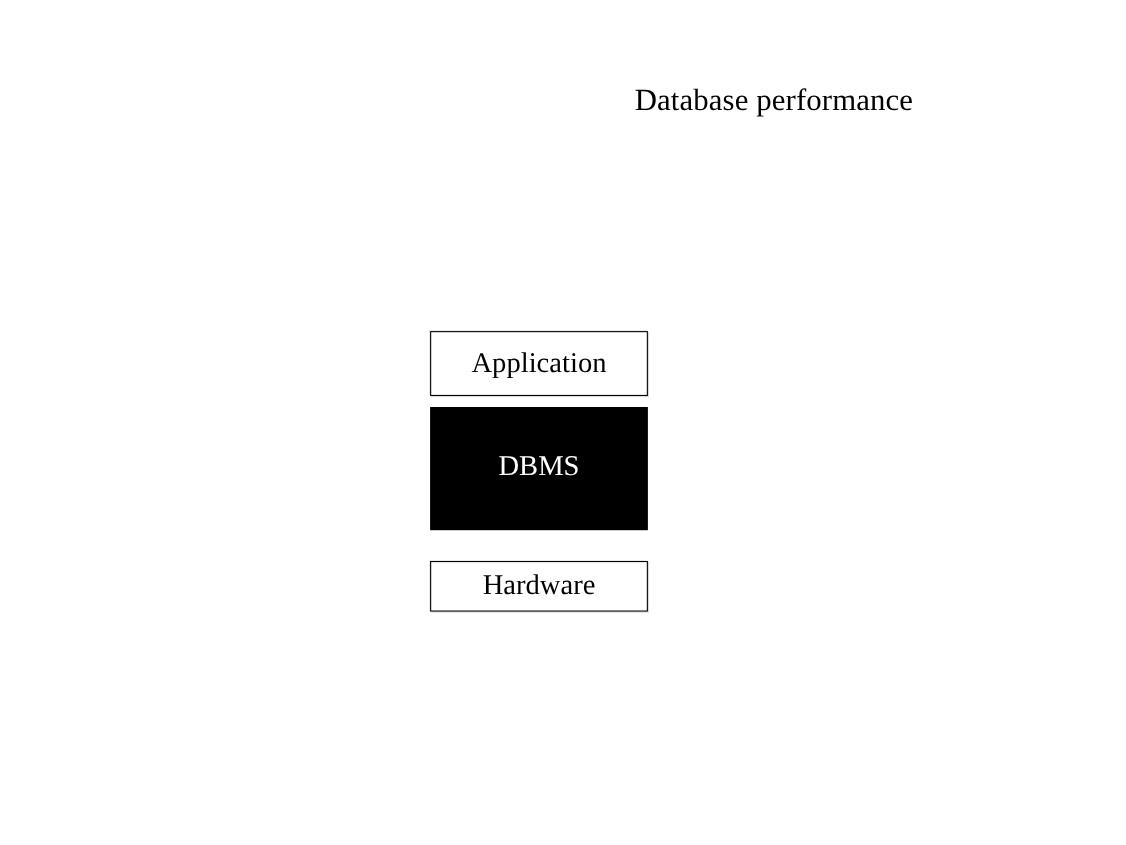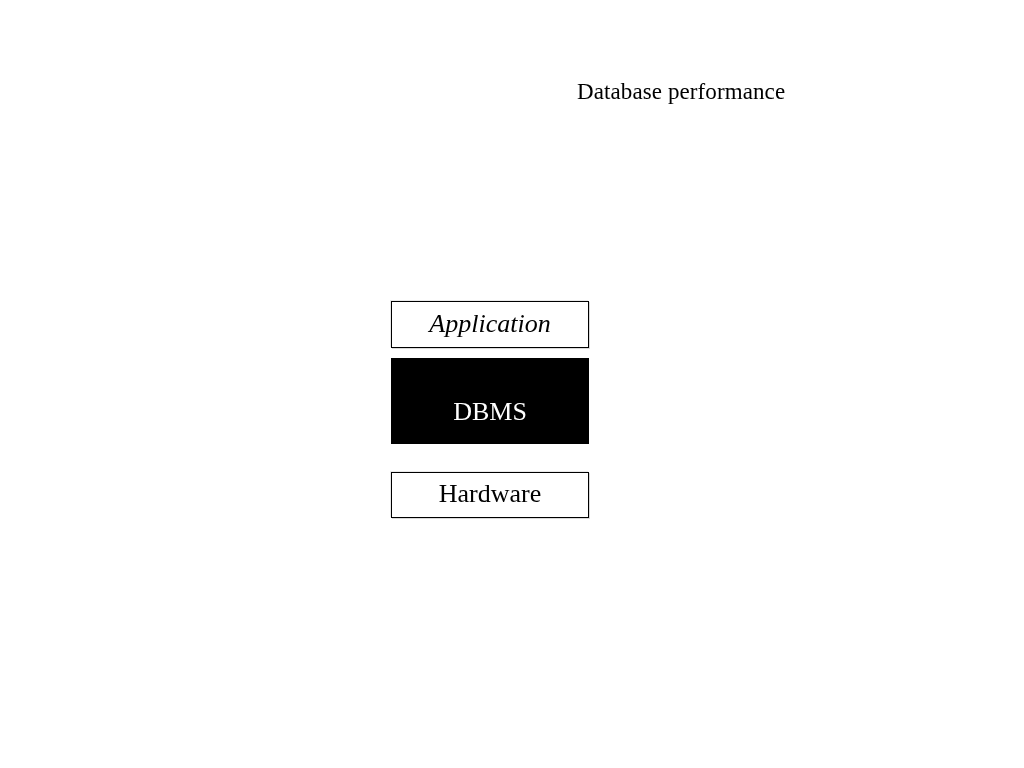--- a/index.html
+++ b/index.html
@@ -20,21 +20,21 @@
     height: 768px;
     background: #ffffff;
   }
 
   
   .slide-title {
     position: absolute;
     left: 577px;
     top: 72px;
     width: 400px;
-    font-size: 23px;
+    font-size: 28px;
     line-height: 40px;
     color: #000000;
     white-space: nowrap;
     letter-spacing: 0.1px;
   }
 
   
   .stack {
     position: absolute;
     left: 391px;
@@ -55,33 +55,32 @@
     background: #ffffff;
   }
 
   .layer-label {
     display: block;
     white-space: nowrap;
   }
 
   
   .layer-application {
-    height: 47px;
+    height: 59px;
     border: 1.6px solid #000000;
     box-shadow: -1px -1px 0 0 #e9e9e9, 1px 1px 0 0 #d9d9d9;
-    font-style: italic;
   }
   .layer-application .layer-label {
     position: relative;
     top: -1px;
   }
 
   
   .layer-dbms {
-    height: 86px;
+    height: 112px;
     margin-top: 10px;
     background: #000000;
     border: none;
     color: #ffffff;
     align-items: flex-start;
   }
   .layer-dbms .layer-label {
     position: relative;
     top: 39px;
   }

